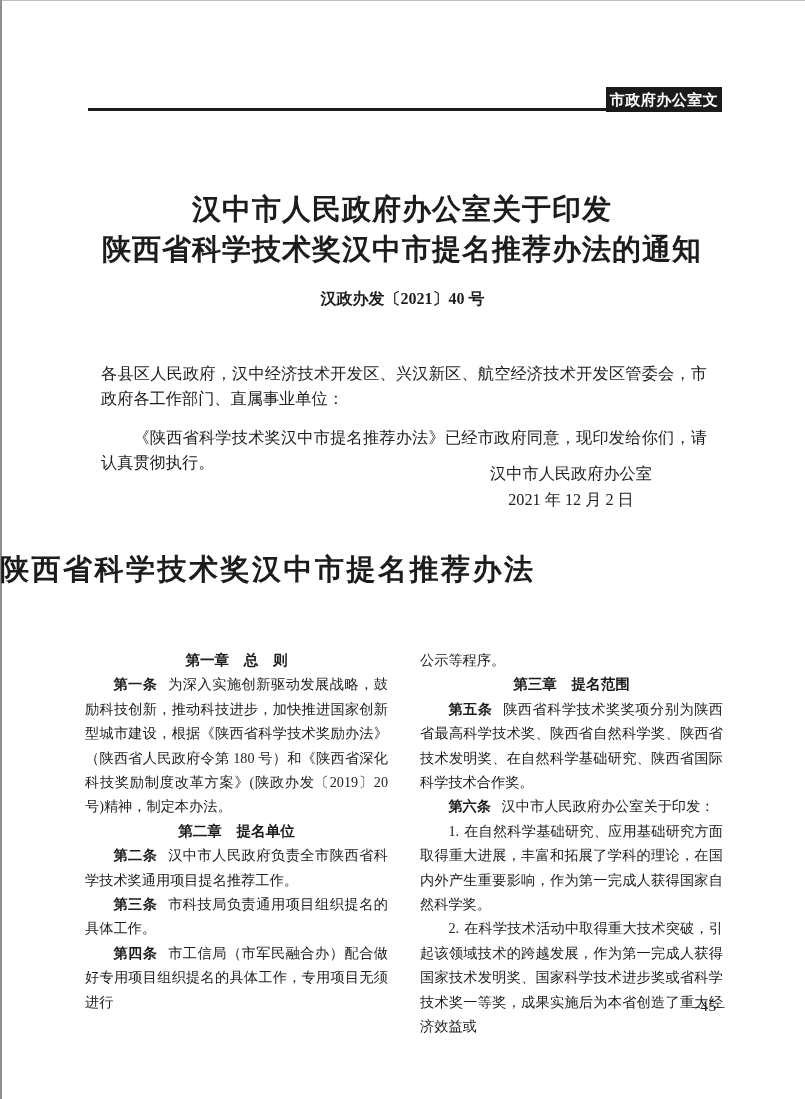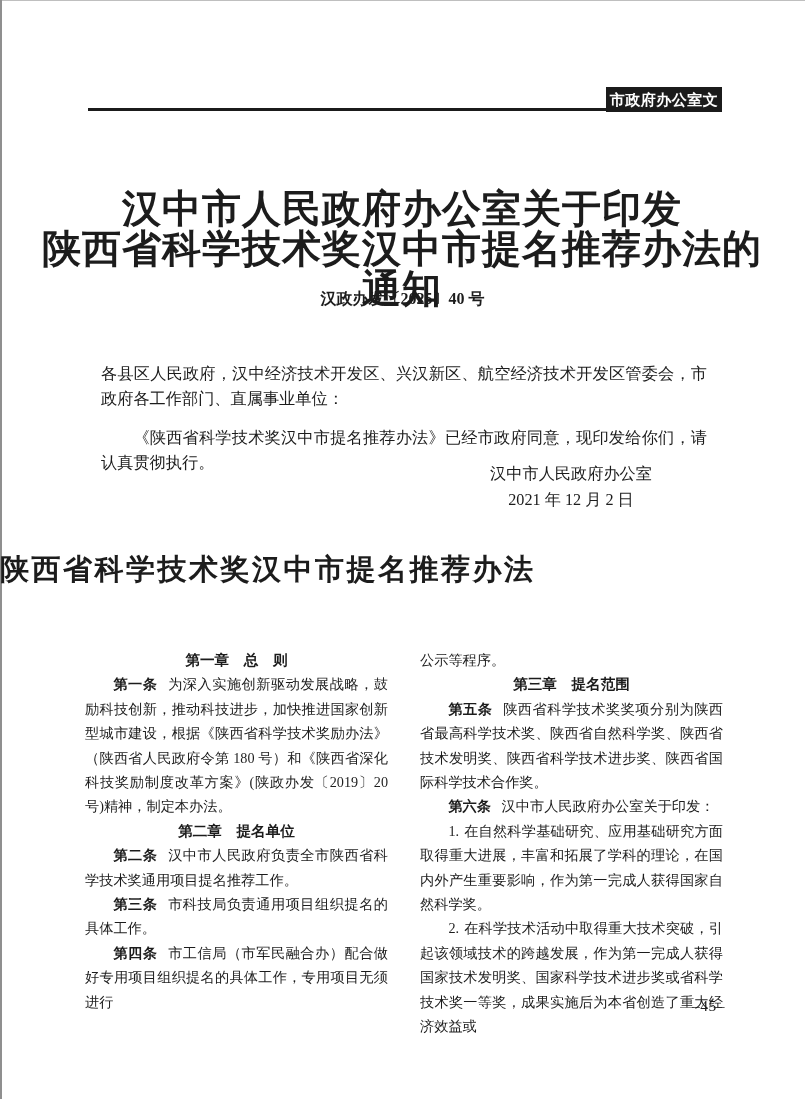--- a/index.html
+++ b/index.html
@@ -43,21 +43,21 @@
     font-size: 15px;
     line-height: 25px;
     text-align: center;
     letter-spacing: 0.5px;
   }
   .notice-title {
     position: absolute;
     top: 189px; left: 42px;
     width: 720px;
     text-align: center;
-    font-size: 39px;
+    font-size: 29px;
     font-weight: bold;
     line-height: 40px;
     letter-spacing: 1px;
   }
   .doc-number {
     position: absolute;
     top: 288px; left: 0;
     width: 805px;
     text-align: center;
     font-size: 16px;
@@ -135,21 +135,21 @@
   <div class="edge-left"></div>
 
   <div class="header-rule"></div>
   <div class="header-label">市政府办公室文件</div>
 
   <div class="notice-title">
     <div>汉中市人民政府办公室关于印发</div>
     <div>陕西省科学技术奖汉中市提名推荐办法的通知</div>
   </div>
 
-  <div class="doc-number">汉政办发〔2025〕40 号</div>
+  <div class="doc-number">汉政办发〔2021〕40 号</div>
 
   <div class="notice-body">
     <p>各县区人民政府，汉中经济技术开发区、兴汉新区、航空经济技术开发区管委会，市政府各工作部门、直属事业单位：</p>
     <p class="indent">《陕西省科学技术奖汉中市提名推荐办法》已经市政府同意，现印发给你们，请认真贯彻执行。</p>
   </div>
 
   <div class="signature">
     <div>汉中市人民政府办公室</div>
     <div>2021 年 12 月 2 日</div>
   </div>
@@ -161,21 +161,21 @@
       <p class="chapter">第一章　总　则</p>
       <p class="art"><span class="lead">第一条</span><span>为深入实施创新驱动发展战略，鼓励科技创新，推动科技进步，加快推进国家创新型城市建设，根据《陕西省科学技术奖励办法》（陕西省人民政府令第 180 号）和《陕西省深化科技奖励制度改革方案》(陕政办发〔2019〕20 号)精神，制定本办法。</span></p>
       <p class="chapter">第二章　提名单位</p>
       <p class="art"><span class="lead">第二条</span><span>汉中市人民政府负责全市陕西省科学技术奖通用项目提名推荐工作。</span></p>
       <p class="art"><span class="lead">第三条</span><span>市科技局负责通用项目组织提名的具体工作。</span></p>
       <p class="art"><span class="lead">第四条</span><span>市工信局（市军民融合办）配合做好专用项目组织提名的具体工作，专用项目无须进行</span></p>
     </div>
     <div class="col">
       <p>公示等程序。</p>
       <p class="chapter">第三章　提名范围</p>
-      <p class="art"><span class="lead">第五条</span><span>陕西省科学技术奖奖项分别为陕西省最高科学技术奖、陕西省自然科学奖、陕西省技术发明奖、陕西省科学技术进步奖、陕西省国际科学技术合作奖。</span></p>
+      <p class="art"><span class="lead">第五条</span><span>陕西省科学技术奖奖项分别为陕西省最高科学技术奖、陕西省自然科学奖、陕西省技术发明奖、在自然科学基础研究、陕西省国际科学技术合作奖。</span></p>
       <p class="art"><span class="lead">第六条</span><span>汉中市人民政府办公室关于印发：</span></p>
       <p class="art"><span class="numlead">1.</span><span>在自然科学基础研究、应用基础研究方面取得重大进展，丰富和拓展了学科的理论，在国内外产生重要影响，作为第一完成人获得国家自然科学奖。</span></p>
       <p class="art"><span class="numlead">2.</span><span>在科学技术活动中取得重大技术突破，引起该领域技术的跨越发展，作为第一完成人获得国家技术发明奖、国家科学技术进步奖或省科学技术奖一等奖，成果实施后为本省创造了重大经济效益或</span></p>
     </div>
   </div>
 
   <div class="page-number">–45–</div>
 
 </div>
 

